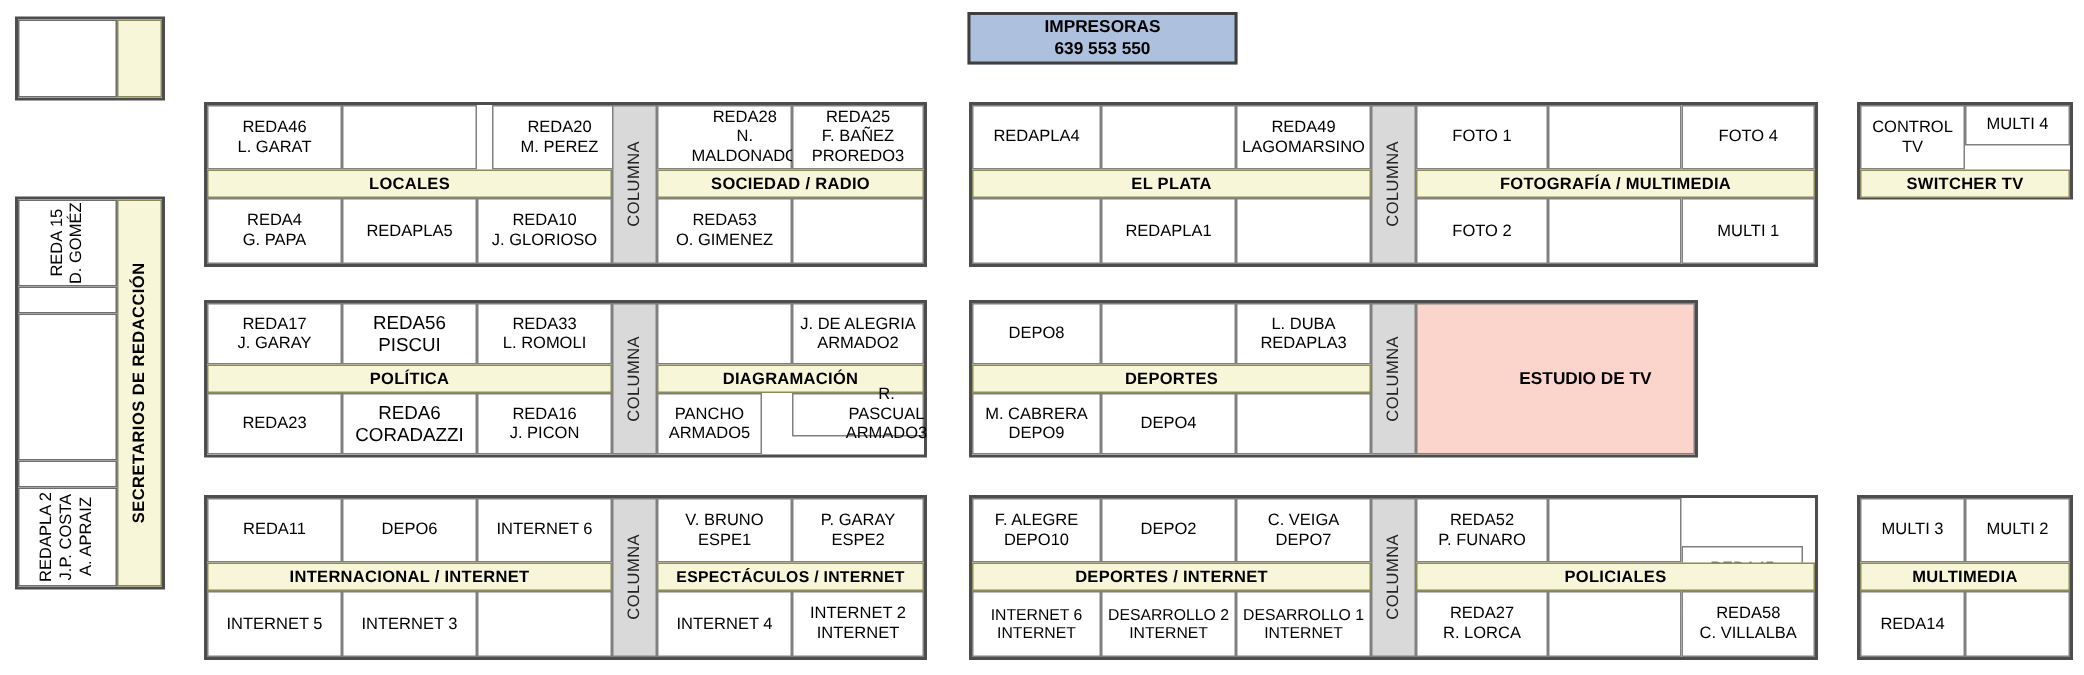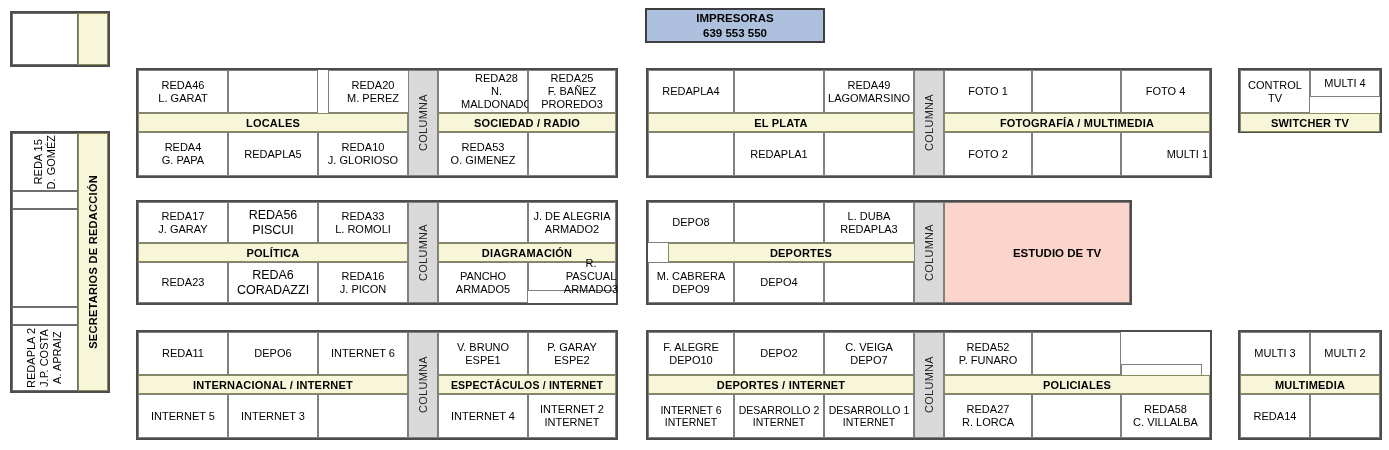--- a/index.html
+++ b/index.html
@@ -195,21 +195,21 @@
   <span></span></div>
 <div class="cell" style="left:1121px;top:70px;width:89px;height:43px;">
   <span>FOTO 4</span></div>
 <div class="band" style="left:944px;top:113px;width:266px;height:19px;">
   <span>FOTOGRAFÍA / MULTIMEDIA</span>
   </div>
 <div class="cell" style="left:944px;top:132px;width:88px;height:44px;">
   <span>FOTO 2</span></div>
 <div class="cell" style="left:1032px;top:132px;width:89px;height:44px;">
   <span></span></div>
-<div class="cell" style="left:1121px;top:132px;width:89px;height:44px;justify-content:flex-end;">
+<div class="cell" style="left:1121px;top:132px;width:89px;height:44px;">
   <span>MULTI 1</span></div>
 
 <div class="frame" style="left:1238px;top:68px;width:144px;height:65px;"></div>
 <div class="cell" style="left:1240px;top:70px;width:70px;height:43px;">
   <span>CONTROL TV</span></div>
 <div class="cell" style="left:1310px;top:70px;width:70px;height:27px;">
   <span>MULTI 4</span></div>
 <div class="band" style="left:1240px;top:113px;width:140px;height:19px;">
   <span>SWITCHER TV</span>
   </div>
@@ -242,37 +242,37 @@
   </div>
 
 <div class="cell" style="left:438px;top:202px;width:90px;height:41px;">
   <span></span></div>
 <div class="cell" style="left:528px;top:202px;width:88px;height:41px;">
   <span>J. DE ALEGRIA
 ARMADO2</span></div>
 <div class="band" style="left:438px;top:243px;width:178px;height:19px;">
   <span>DIAGRAMACIÓN</span>
   </div>
-<div class="cell" style="left:438px;top:262px;width:90px;height:41px;">
+<div class="cell" style="left:438px;top:262px;width:70px;height:41px;">
   <span>PANCHO
 ARMADO5</span></div>
 <div class="cell" style="left:528px;top:262px;width:88px;height:29px;padding-left:39px;">
   <span>R. PASCUAL
 ARMADO3</span></div>
 
 <div class="frame" style="left:646px;top:200px;width:486px;height:105px;"></div>
 
 <div class="cell" style="left:648px;top:202px;width:86px;height:41px;">
   <span>DEPO8</span></div>
 <div class="cell" style="left:734px;top:202px;width:90px;height:41px;">
   <span></span></div>
 <div class="cell" style="left:824px;top:202px;width:90px;height:41px;">
   <span>L. DUBA
 REDAPLA3</span></div>
-<div class="band" style="left:668px;top:243px;width:266px;height:19px;">
+<div class="band" style="left:648px;top:243px;width:266px;height:19px;">
   <span>DEPORTES</span>
   </div>
 <div class="cell" style="left:648px;top:262px;width:86px;height:41px;">
   <span>M. CABRERA
 DEPO9</span></div>
 <div class="cell" style="left:734px;top:262px;width:90px;height:41px;">
   <span>DEPO4</span></div>
 <div class="cell" style="left:824px;top:262px;width:90px;height:41px;">
   <span></span></div>
 

